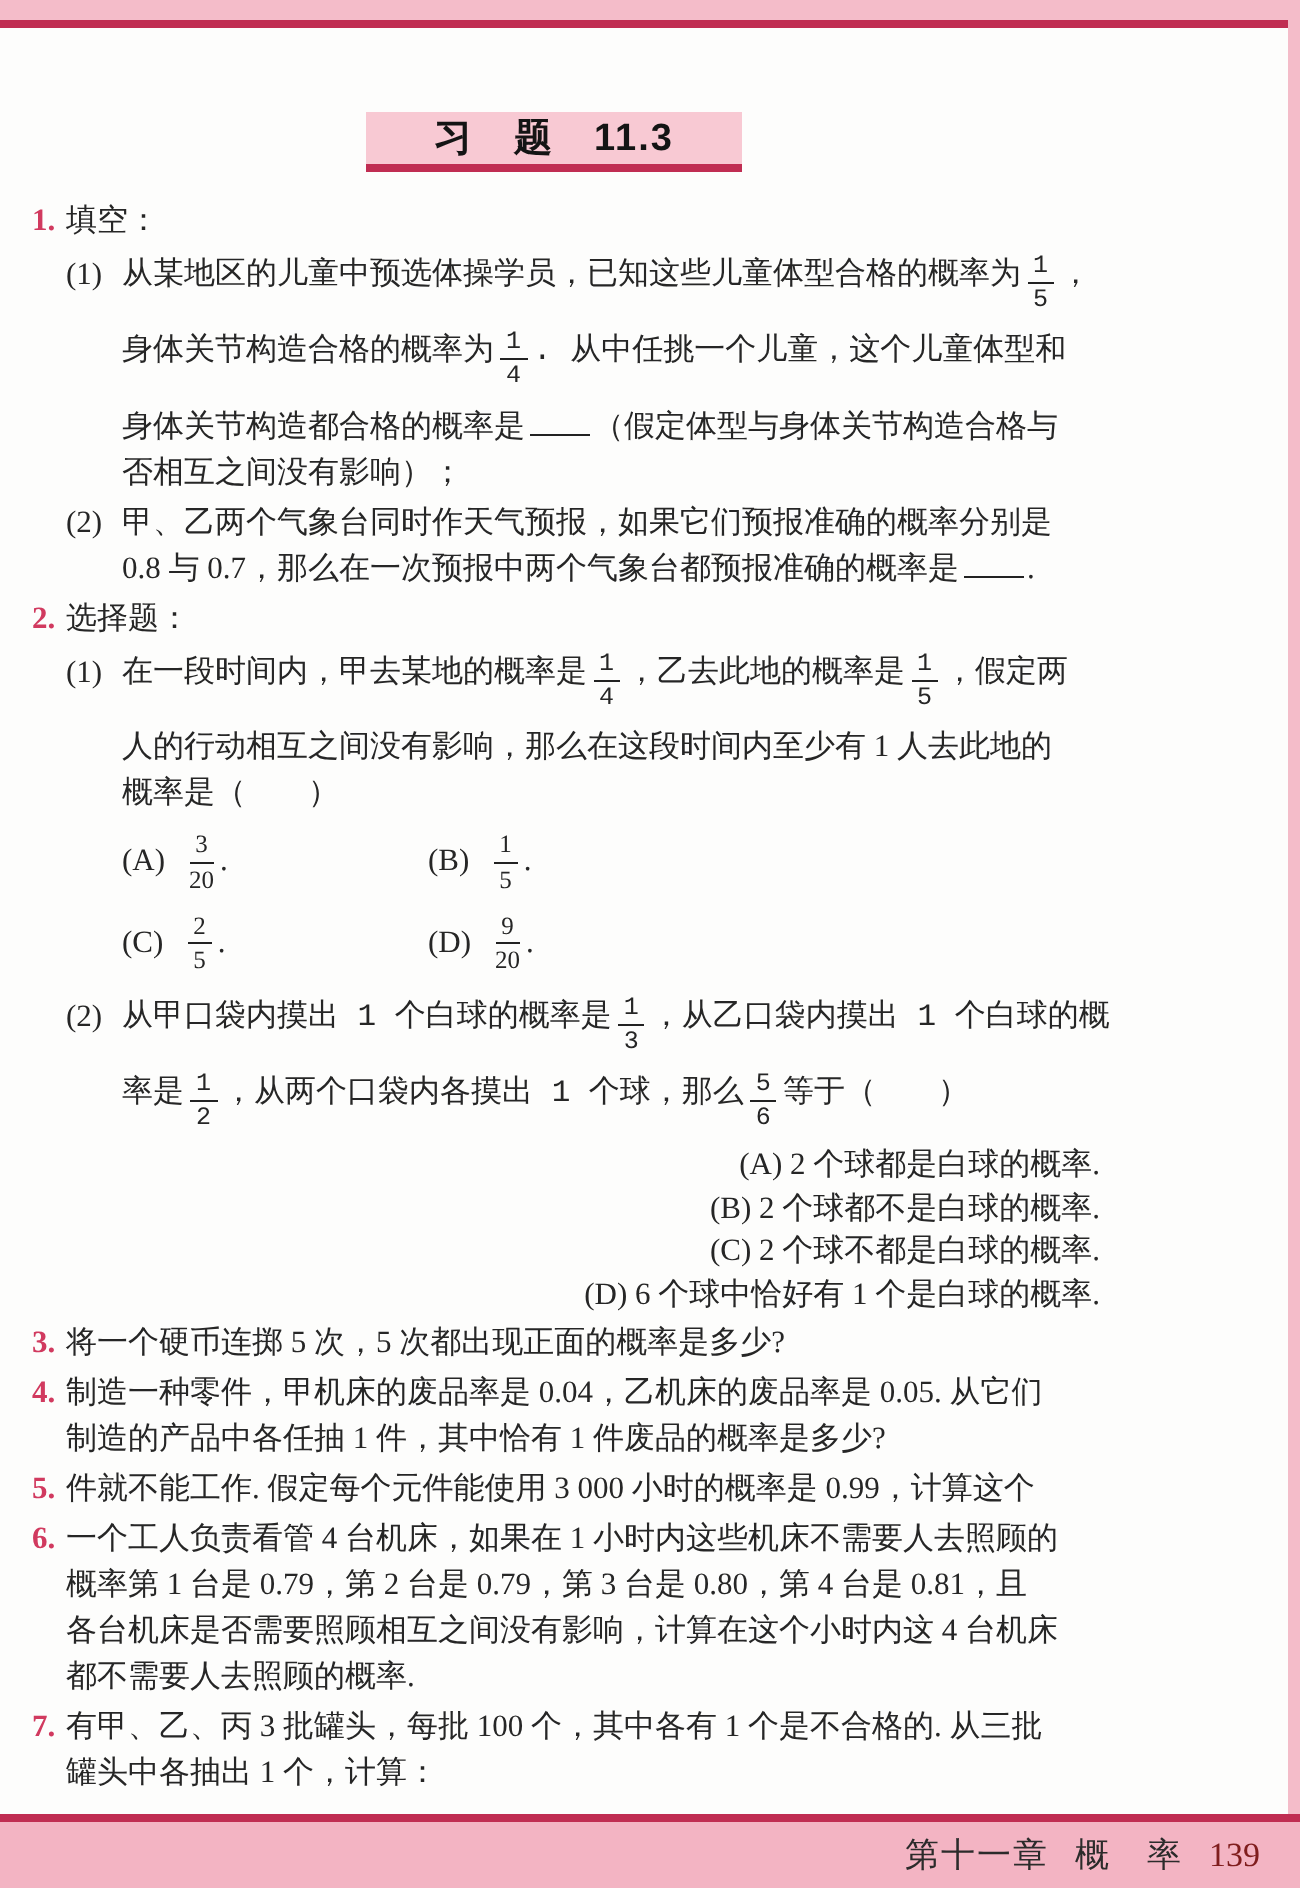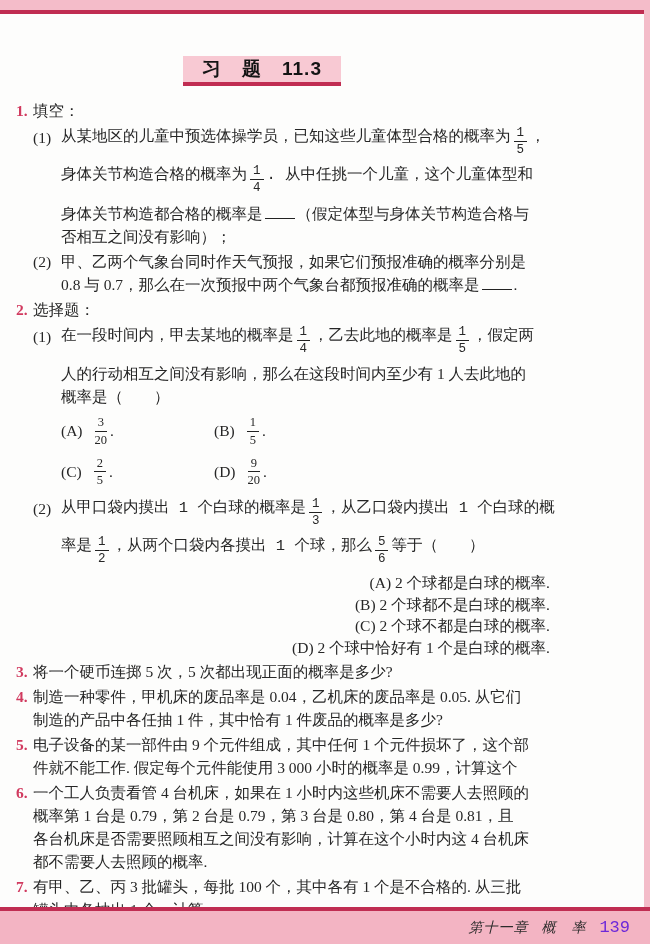--- a/index.html
+++ b/index.html
@@ -20,21 +20,21 @@
   }
   .top-band{position:absolute;top:0;left:0;right:0;height:10px;background:var(--band_pink);}
   .top-rule{position:absolute;top:10px;left:0;right:0;height:4px;background:var(--rule_red);}
   .right-strip{position:absolute;top:0;right:0;width:6px;height:100%;background:var(--band_pink);}
 
   .content{
     position:absolute;top:14px;left:16px;width:534px;
     font-size:15.5px;
   }
   .title-box{
-    width:158px;height:30px;margin:42px 0 0 167px;
+    width:188px;height:30px;margin:42px 0 0 167px;
     background:var(--title_pink);
     border-bottom:4px solid var(--rule_red);
     display:flex;align-items:center;justify-content:center;
     font-family:"Liberation Sans","DejaVu Sans",sans-serif;
     font-weight:bold;font-size:19px;letter-spacing:1px;color:#141414;
   }
   #problems{margin-top:13px;}
   .block{position:relative;margin-bottom:2px;}
   .ind0{padding-left:17px;}
   .ind1{margin-left:17px;padding-left:28px;}
@@ -57,22 +57,22 @@
   .opt-cell{display:inline-flex;align-items:center;width:153px;}
   .opt-label{margin-right:9px;}
 
   .footer{position:absolute;left:0;right:0;bottom:0;z-index:2;}
   .footer-rule{height:4px;background:var(--rule_red);}
   .footer-band{
     height:33px;background:var(--footer_pink);
     display:flex;align-items:center;justify-content:flex-end;
     padding-right:20px;gap:13px;
   }
-  .chap{font-size:14px;color:#2b2b2b;letter-spacing:1px;font-style:italic;}
-  .pageno{font-size:17px;color:#6d28d9;font-family:Liberation Mono, monospace;}
+  .chap{font-size:17px;color:#2b2b2b;letter-spacing:1px;}
+  .pageno{font-size:17px;color:#7f1d1d;font-family:Liberation Serif, serif;}
 </style>
 </head>
 <body>
 
 <div class="page">
   <div class="top-band"></div>
   <div class="top-rule"></div>
   <div class="right-strip"></div>
 
   <div class="content">
@@ -130,34 +130,33 @@
         </div>
         <div class="block ind1">
           <span class="blabel">(2)</span>
           <div class="line fl">从甲口袋内摸出 1 个白球的概率是<span class="frac"><span class="num">1</span><span class="den">3</span></span>，从乙口袋内摸出 1 个白球的概</div>
           <div class="line fl">率是<span class="frac"><span class="num">1</span><span class="den">2</span></span>，从两个口袋内各摸出 1 个球，那么<span class="frac"><span class="num">5</span><span class="den">6</span></span>等于（　　）</div>
         </div>
         <div class="block ind1">
           <div class="line opt-line">(A) 2 个球都是白球的概率.</div>
           <div class="line opt-line">(B) 2 个球都不是白球的概率.</div>
           <div class="line opt-line">(C) 2 个球不都是白球的概率.</div>
-          <div class="line opt-line">(D) 2 个球中恰好有 1 个是白球的概率.</div>
+          <div class="line opt-line">(D) 6 个球中恰好有 1 个是白球的概率.</div>
         </div>
         <div class="block ind0">
           <span class="blabel red">3.</span>
           <div class="line">将一个硬币连掷 5 次，5 次都出现正面的概率是多少?</div>
         </div>
         <div class="block ind0">
           <span class="blabel red">4.</span>
           <div class="line">制造一种零件，甲机床的废品率是 0.04，乙机床的废品率是 0.05. 从它们</div>
           <div class="line">制造的产品中各任抽 1 件，其中恰有 1 件废品的概率是多少?</div>
         </div>
         <div class="block ind0">
           <span class="blabel red">5.</span>
-          <div class="line">电子设备的某一部件由 9 个元件组成，其中任何 1 个元件损坏了，这个部</div>
           <div class="line">件就不能工作. 假定每个元件能使用 3 000 小时的概率是 0.99，计算这个</div>
         </div>
         <div class="block ind0">
           <span class="blabel red">6.</span>
           <div class="line">一个工人负责看管 4 台机床，如果在 1 小时内这些机床不需要人去照顾的</div>
           <div class="line">概率第 1 台是 0.79，第 2 台是 0.79，第 3 台是 0.80，第 4 台是 0.81，且</div>
           <div class="line">各台机床是否需要照顾相互之间没有影响，计算在这个小时内这 4 台机床</div>
           <div class="line">都不需要人去照顾的概率.</div>
         </div>
         <div class="block ind0">

